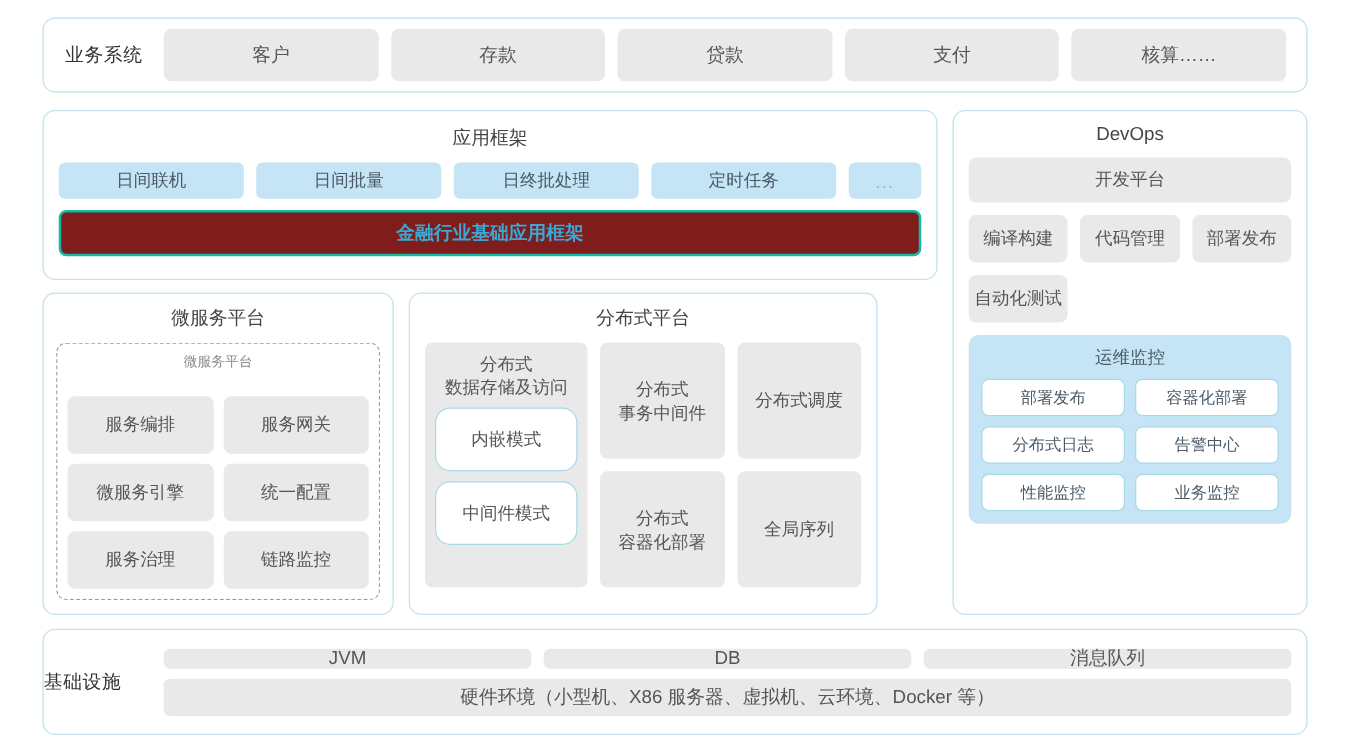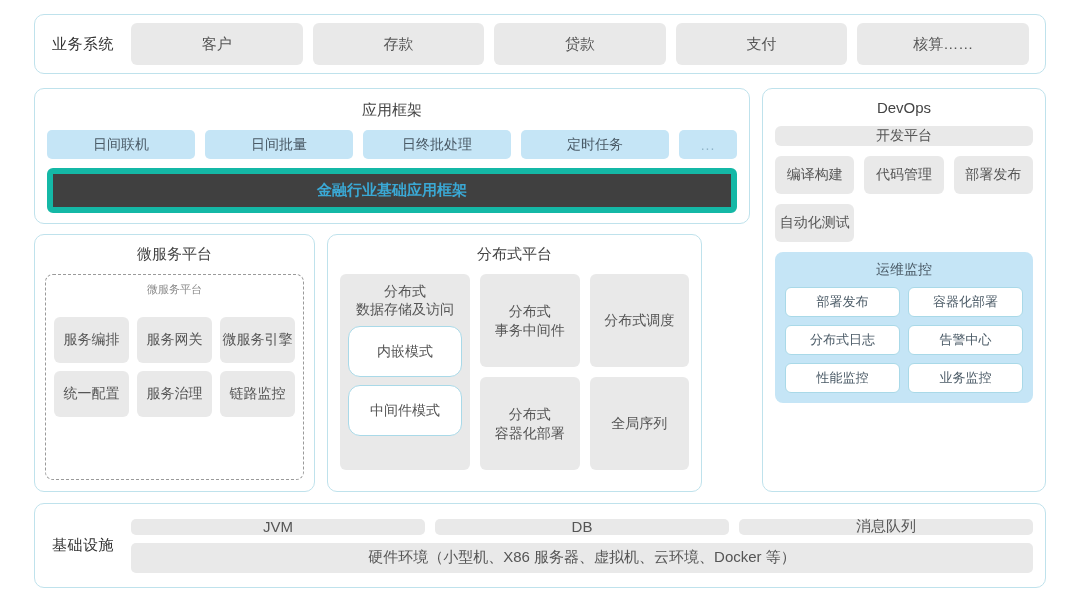--- a/index.html
+++ b/index.html
@@ -113,23 +113,23 @@
     font-size: 14px;
     color: #4a5a66;
   }
   .chip-blue.ellipsis {
     flex: 0 0 58px;
     color: #8fb4c8;
     letter-spacing: 1px;
   }
   .af-banner {
     height: 33px;
-    border: 6px solid #14b8a6;
-    border-radius: 6px;
-    background: #404040;
+    border: 2px solid #14b8a6;
+    border-radius: 6px;
+    background: #7f1d1d;
     display: flex;
     align-items: center;
     justify-content: center;
     font-size: 15px;
     font-weight: bold;
     color: #3aa8d4;
   }
 
   
   .micro {
@@ -148,21 +148,21 @@
     box-sizing: border-box;
   }
   .micro-subtitle {
     text-align: center;
     font-size: 11px;
     color: #8a8a8a;
     margin: 1px 0 6px 0;
   }
   .grid2 {
     display: grid;
-    grid-template-columns: 1fr 1fr 1fr;
+    grid-template-columns: 1fr 1fr;
     gap: 8px;
     margin-top: 20px;
   }
   .cell-gray {
     height: 46px;
     background: #e9e9e9;
     border-radius: 6px;
     display: flex;
     align-items: center;
     justify-content: center;
@@ -237,21 +237,21 @@
   
   .devops {
     position: absolute;
     left: 728px;
     top: 0;
     width: 284px;
     height: 404px;
     padding: 6px 12px 12px 12px;
   }
   .dev-wide {
-    height: 20px;
+    height: 36px;
     background: #e9e9e9;
     border-radius: 6px;
     display: flex;
     align-items: center;
     justify-content: center;
     font-size: 14px;
     color: #555555;
     margin-bottom: 10px;
   }
   .dev-grid {
@@ -305,21 +305,21 @@
     top: 503px;
     width: 1012px;
     height: 85px;
     display: flex;
     align-items: center;
     padding: 8px 12px 8px 0;
     box-sizing: border-box;
   }
   .infra-label {
     flex: 0 0 96px;
-    text-align: center;
+    text-align: left;
     font-size: 15px;
     color: #333333;
     letter-spacing: .5px;
   }
   .infra-body {
     flex: 1 1 auto;
     display: flex;
     flex-direction: column;
     gap: 8px;
   }

